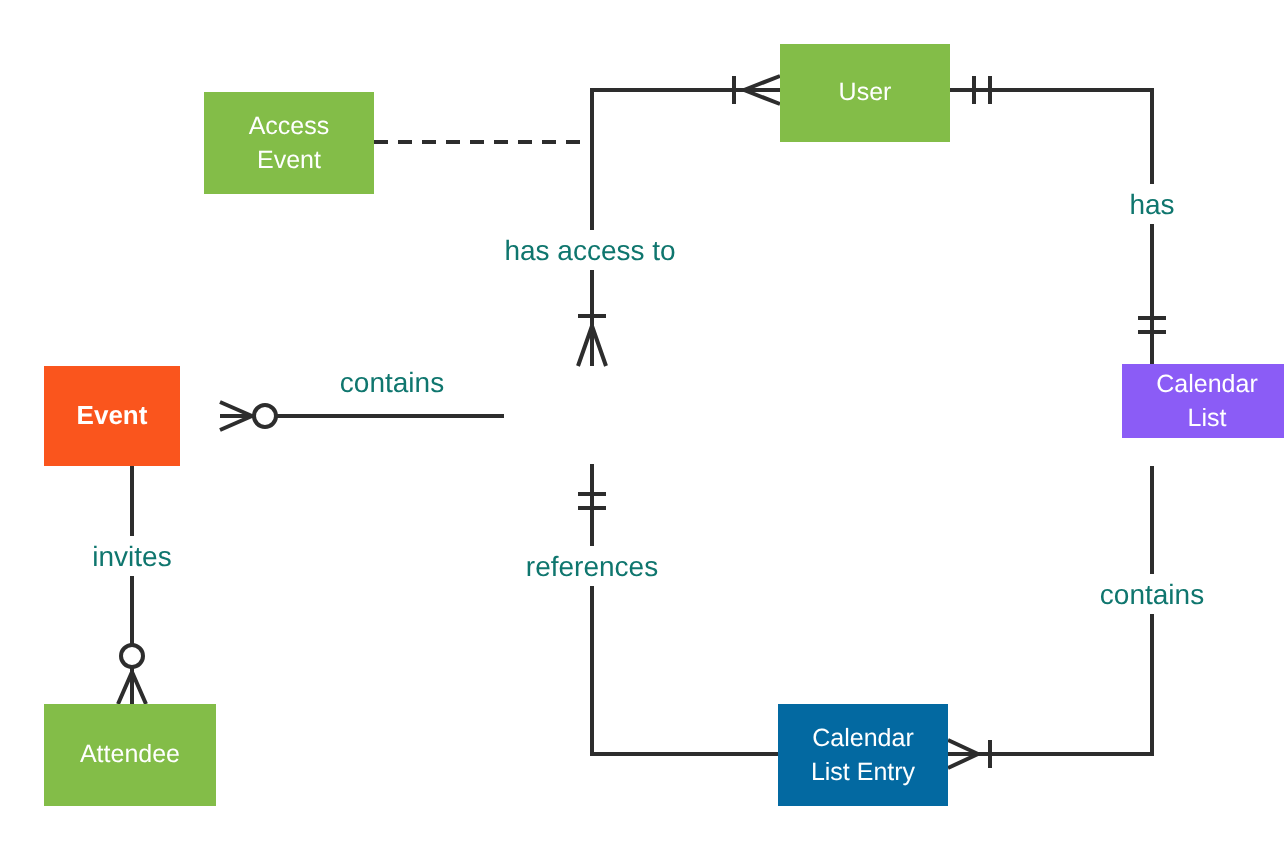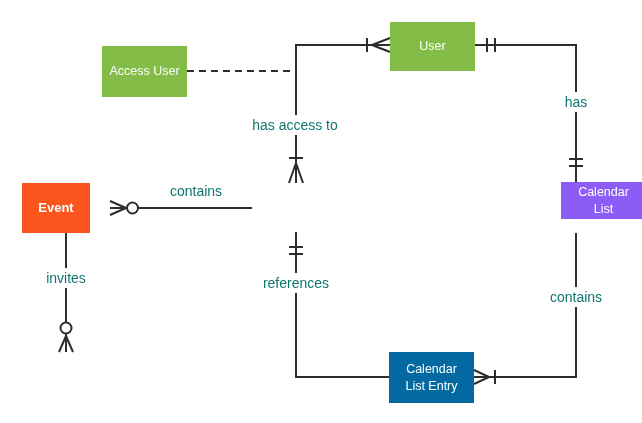--- a/index.html
+++ b/index.html
@@ -87,34 +87,37 @@
   </svg>
 
   <div class="rel-label above-line" style="left:196px;top:191px;">contains</div>
   <div class="rel-label" style="left:295px;top:125px;">has access to</div>
   <div class="rel-label" style="left:576px;top:102px;">has</div>
   <div class="rel-label" style="left:576px;top:297px;">contains</div>
   <div class="rel-label" style="left:296px;top:283px;">references</div>
   <div class="rel-label" style="left:66px;top:278px;">invites</div>
 
   <div class="entity green" style="left: 102px; top: 46px; width: 85px; height: 51px; background-color: rgb(131, 189, 72);">
-    <span>Access User</span>
+    <span>Access Event</span>
   </div>
 
   <div class="entity green" style="left: 390px; top: 22px; width: 85px; height: 49px; background-color: rgb(131, 189, 72);">
     <span>User</span>
   </div>
 
   <div class="entity orange" style="left: 22px; top: 183px; width: 68px; height: 50px; background-color: rgb(250, 85, 29);">
     <span>Event</span>
   </div>
 
 
   <div class="entity green" style="left: 561px; top: 182px; width: 85px; height: 37px; background-color: #8b5cf6;">
     <span>Calendar List</span>
   </div>
 
+  <div class="entity green" style="left: 22px; top: 352px; width: 86px; height: 51px; background-color: rgb(131, 189, 72);">
+    <span>Attendee</span>
+  </div>
 
   <div class="entity green" style="left: 389px; top: 352px; width: 85px; height: 51px; background-color: #0369a1;">
     <span>Calendar List Entry</span>
   </div>
 
 </div>
 
 </body></html>

